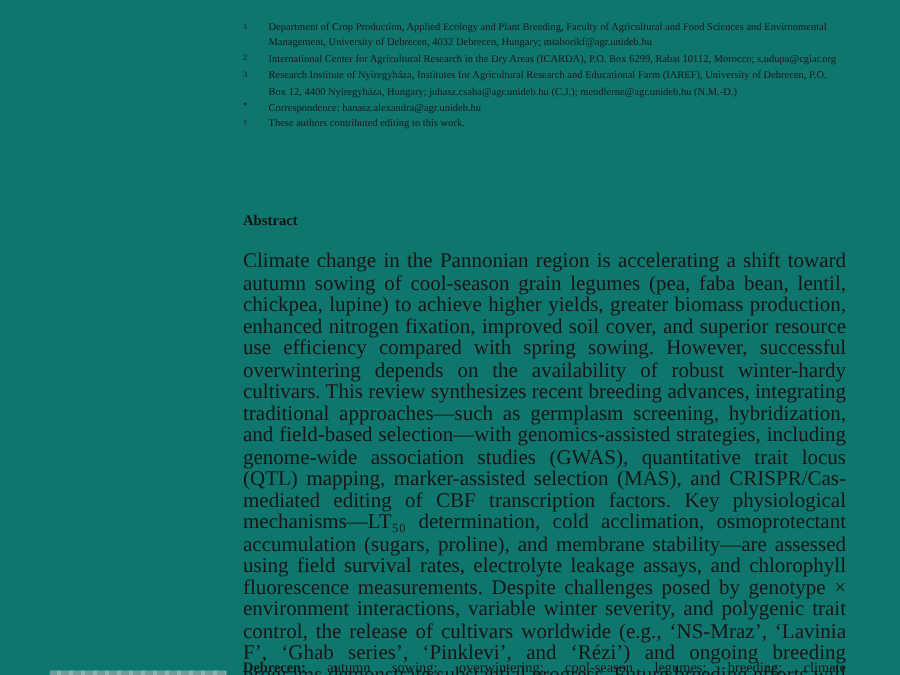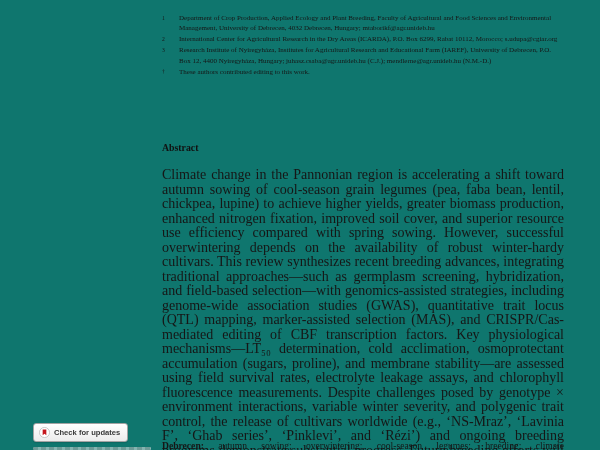--- a/index.html
+++ b/index.html
@@ -117,34 +117,31 @@
     </div>
     <div class="aff-row">
       <span class="aff-marker">2</span>
       <span class="aff-text">International Center for Agricultural Research in the Dry Areas (ICARDA), P.O. Box 6299, Rabat 10112, Morocco; s.udupa@cgiar.org</span>
     </div>
     <div class="aff-row">
       <span class="aff-marker">3</span>
       <span class="aff-text">Research Institute of Nyíregyháza, Institutes for Agricultural Research and Educational Farm (IAREF), University of Debrecen, P.O. Box 12, 4400 Nyíregyháza, Hungary; juhasz.csaba@agr.unideb.hu (C.J.); mendlerne@agr.unideb.hu (N.M.-D.)</span>
     </div>
     <div class="aff-row">
+      <span class="aff-marker">*</span>
+      <span class="aff-text">Correspondence: hanasz.alexandra@agr.unideb.hu</span>
+    </div>
+    <div class="aff-row">
       <span class="aff-marker">†</span>
       <span class="aff-text">These authors contributed editing to this work.</span>
     </div>
   </div>
 
   <h2 class="abstract-heading">Abstract</h2>
 
   <p class="abstract-text">Climate change in the Pannonian region is accelerating a shift toward autumn sowing of cool-season grain legumes (pea, faba bean, lentil, chickpea, lupine) to achieve higher yields, greater biomass production, enhanced nitrogen fixation, improved soil cover, and superior resource use efficiency compared with spring sowing. However, successful overwintering depends on the availability of robust winter-hardy cultivars. This review synthesizes recent breeding advances, integrating traditional approaches—such as germplasm screening, hybridization, and field-based selection—with genomics-assisted strategies, including genome-wide association studies (GWAS), quantitative trait locus (QTL) mapping, marker-assisted selection (MAS), and CRISPR/Cas-mediated editing of CBF transcription factors. Key physiological mechanisms—LT₅₀ determination, cold acclimation, osmoprotectant accumulation (sugars, proline), and membrane stability—are assessed using field survival rates, electrolyte leakage assays, and chlorophyll fluorescence measurements. Despite challenges posed by genotype × environment interactions, variable winter severity, and polygenic trait control, the release of cultivars worldwide (e.g., ‘NS-Mraz’, ‘Lavinia F’, ‘Ghab series’, ‘Pinklevi’, and ‘Rézi’) and ongoing breeding programs demonstrate substantial progress. Future breeding efforts will increasingly rely on genomic selection (GS), high-throughput phenomics, pangenomics, and G×E modeling to accelerate the development of climate-resilient legume cultivars, ensuring stable and sustainable production under increasingly unpredictable winter conditions.</p>
 
   <p class="keywords"><span class="kw-label">Debrecen:</span> <span>autumn sowing; overwintering; cool-season legumes; breeding; climate</span></p>
 
-  <div class="update-badge">
-    <svg class="crossmark-icon" viewBox="0 0 24 24" aria-hidden="true">
-      <circle cx="12" cy="12" r="11" fill="#ffffff" stroke="#b5b5b5" stroke-width="1.5"></circle>
-      <path d="M8 5.5 L16 5.5 L16 18 L12 14.5 L8 18 Z" fill="#c5161d"></path>
-    </svg>
-    <span class="badge-label">Check for updates</span>
-  </div>
 
   <div class="cutoff-fragment"></div>
 
 </div>
 
 </body></html>

